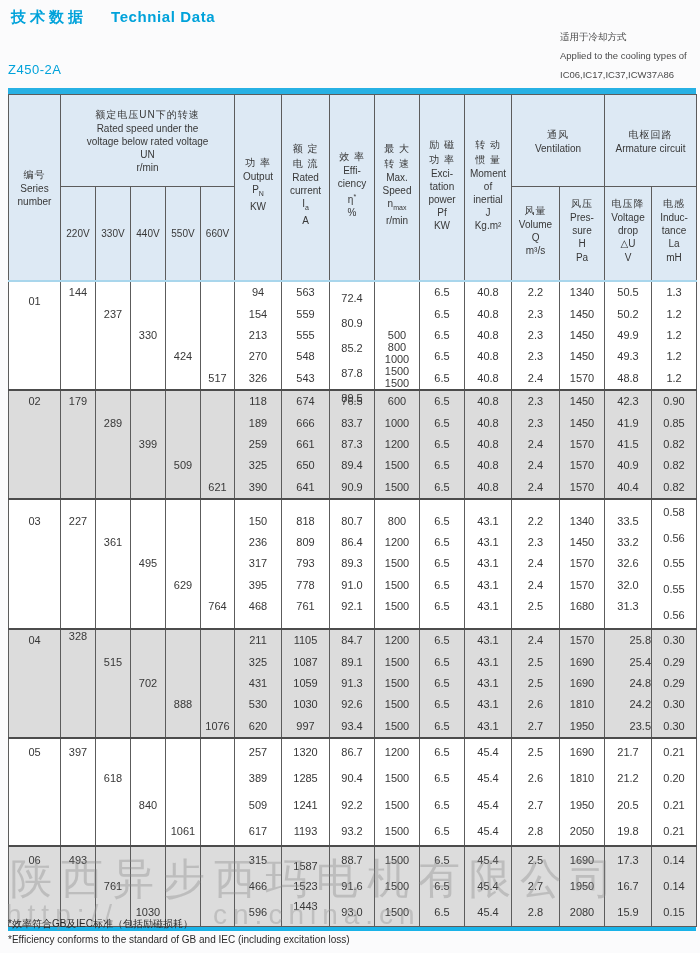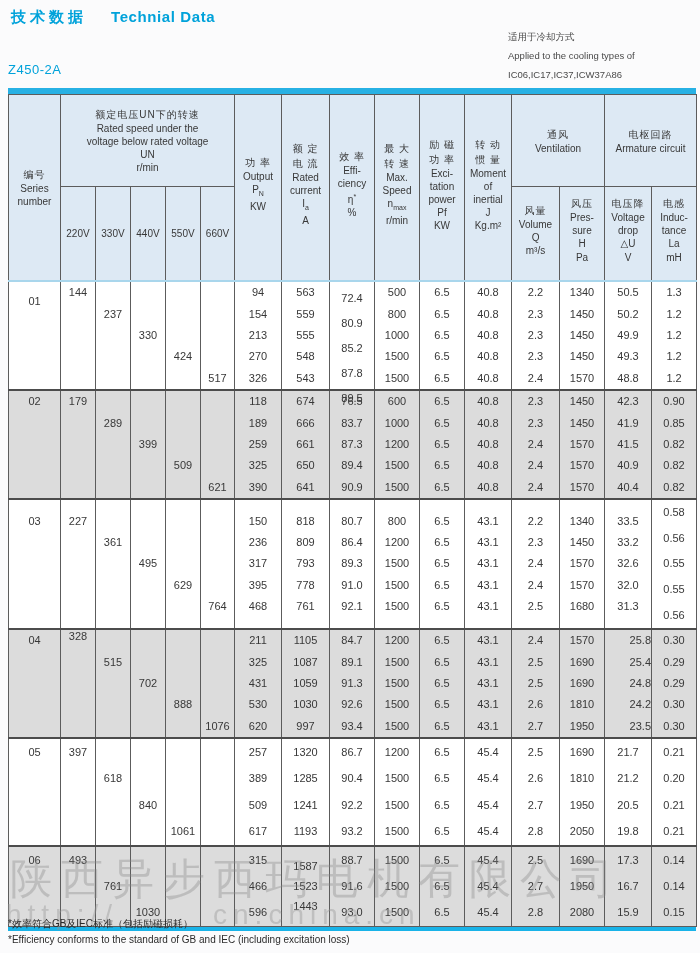--- a/index.html
+++ b/index.html
@@ -9,21 +9,21 @@
     font-family:"Liberation Sans","DejaVu Sans",sans-serif;
     color:#333;
   }
   .page { position:relative; width:700px; height:953px; overflow:hidden; }
 
   
   .title-row { position:absolute; top:8px; left:11px; display:flex; gap:24px; align-items:baseline; }
   .title-zh { font-size:15px; font-weight:bold; letter-spacing:4px; }
   .title-en { font-size:15px; font-weight:bold; letter-spacing:0.6px; }
   .model    { position:absolute; top:62px; left:8px; font-size:13px; letter-spacing:0.5px; }
-  .cooling  { position:absolute; top:27px; left:508px; font-size:9.5px; color:#4a4a4a; line-height:19px; }
+  .cooling  { position:absolute; top:27px; left:560px; font-size:9.5px; color:#4a4a4a; line-height:19px; }
 
   
   .table-wrap { position:absolute; top:88px; left:8px; width:688px; }
   .bar { height:6px; background:#27b1e4; }
   .bar.bottom { height:4px; background:#19b3e8; }
 
   table { border-collapse:collapse; table-layout:fixed; width:688px; }
   th, td { border:1px solid #5c5c5c; padding:0; margin:0; }
   thead th { background:#dde9f4; font-weight:normal; font-size:10px; color:#383838; vertical-align:middle; }
   thead tr.hr1 { height:92px; }
@@ -372,21 +372,21 @@
             <td>
               <div class="stack" style="height: 87px; gap: 13px;">
                 <div class="slot">72.4</div>
                 <div class="slot">80.9</div>
                 <div class="slot">85.2</div>
                 <div class="slot">87.8</div>
                 <div class="slot">89.5</div>
               </div>
             </td>
             <td>
-              <div class="stack" style="height: 107px;">
+              <div class="stack" style="height: 107px; justify-content: flex-end;">
                 <div class="slot">500</div>
                 <div class="slot">800</div>
                 <div class="slot">1000</div>
                 <div class="slot">1500</div>
                 <div class="slot">1500</div>
               </div>
             </td>
             <td>
               <div class="stack" style="height: 107px;">
                 <div class="slot">6.5</div>

